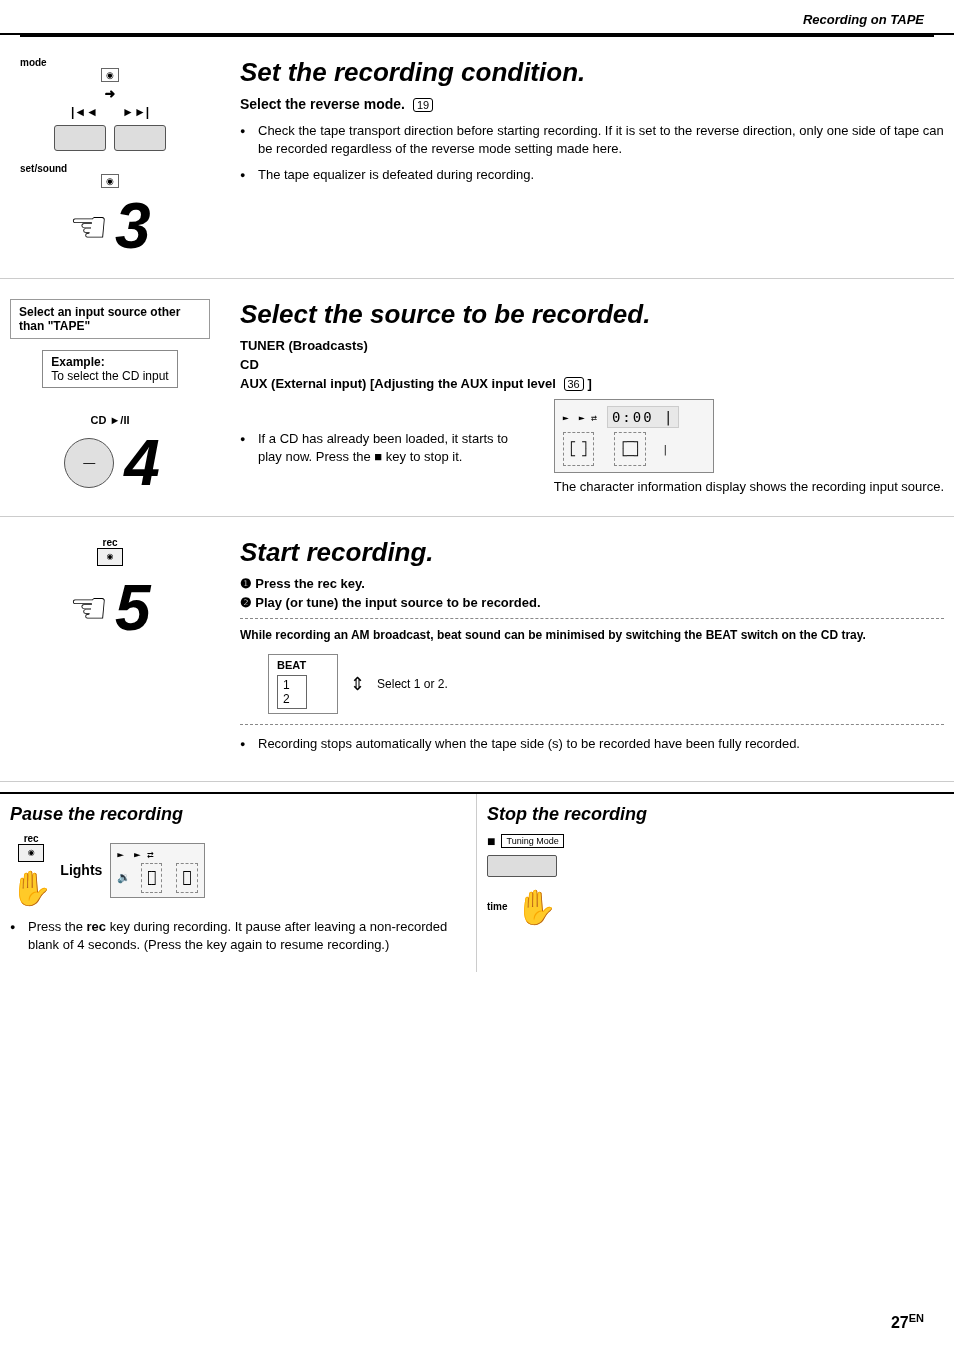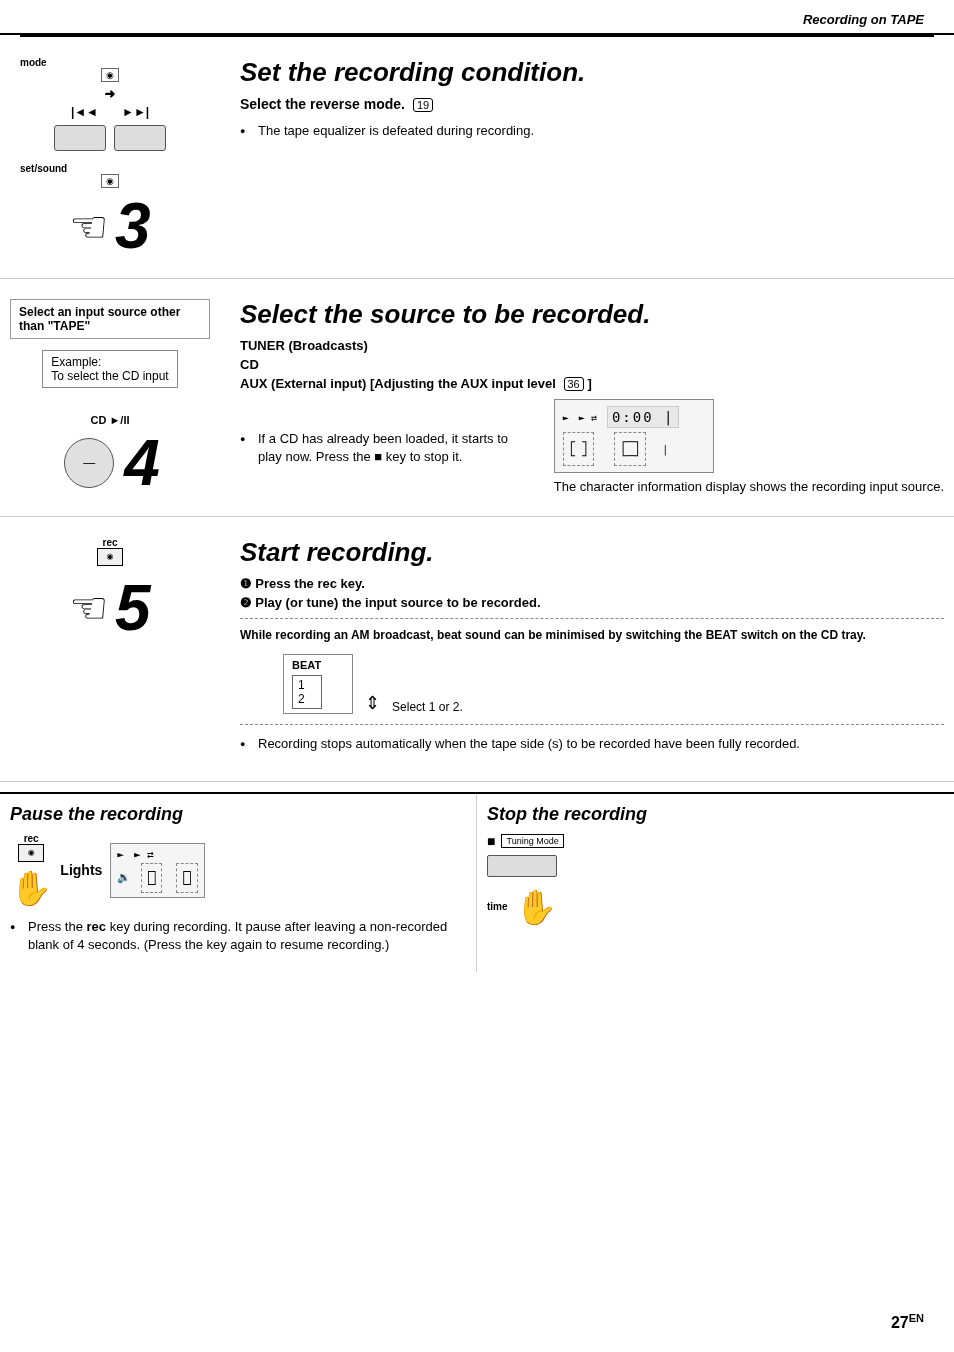--- a/index.html
+++ b/index.html
@@ -303,23 +303,23 @@
 
     .sub-note {
       font-size: 12px;
       font-weight: bold;
       line-height: 1.4;
       margin: 8px 0;
     }
 
     .beat-row {
       display: flex;
-      align-items: flex-end;
+      align-items: center;
       gap: 12px;
-      margin: 10px 15px;
+      margin: 10px 0;
       padding-left: 28px;
     }
 
     .select-label {
       font-size: 12px;
     }
 
     .cd-label-row {
       font-size: 11px;
       font-weight: bold;
@@ -454,35 +454,36 @@
       </div>
     </div>
 
     <div class="right-panel">
       <div class="section-title">Set the recording condition.</div>
       <div class="section-subtitle">
         <span>Select the reverse mode.</span>
         <span class="ref-badge">19</span>
       </div>
       <ul class="bullet-list">
+        <li>Check the tape transport direction before starting recording. If it is set to the reverse direction, only one side of tape can be recorded regardless of the reverse mode setting made here.</li>
         <li>The tape equalizer is defeated during recording.</li>
       </ul>
     </div>
   </div>
 
   <div class="section-row">
 
     <div class="left-panel">
       <div class="step-annotation">
         <div class="source-box">
           <div style="font-size:12px; font-weight:bold; ">Select an input source other than "TAPE"</div>
         </div>
         <div style="margin-top:6px;">
           <div style="border:1px solid #888; padding:4px 8px; font-size:12px;">
-            <div style="font-weight:normal;">Example:</div>
+            <div style="font-weight:bold;">Example:</div>
             <div>To select the CD input</div>
           </div>
         </div>
         <div style="margin-top:24px;">
           <span class="cd-label-row">CD ►/II</span>
         </div>
         <div style="display:flex; align-items:center; gap:6px; margin-top:4px;">
           <div class="cd-button">—</div>
           <span class="bold-italic-large">4</span>
         </div>

